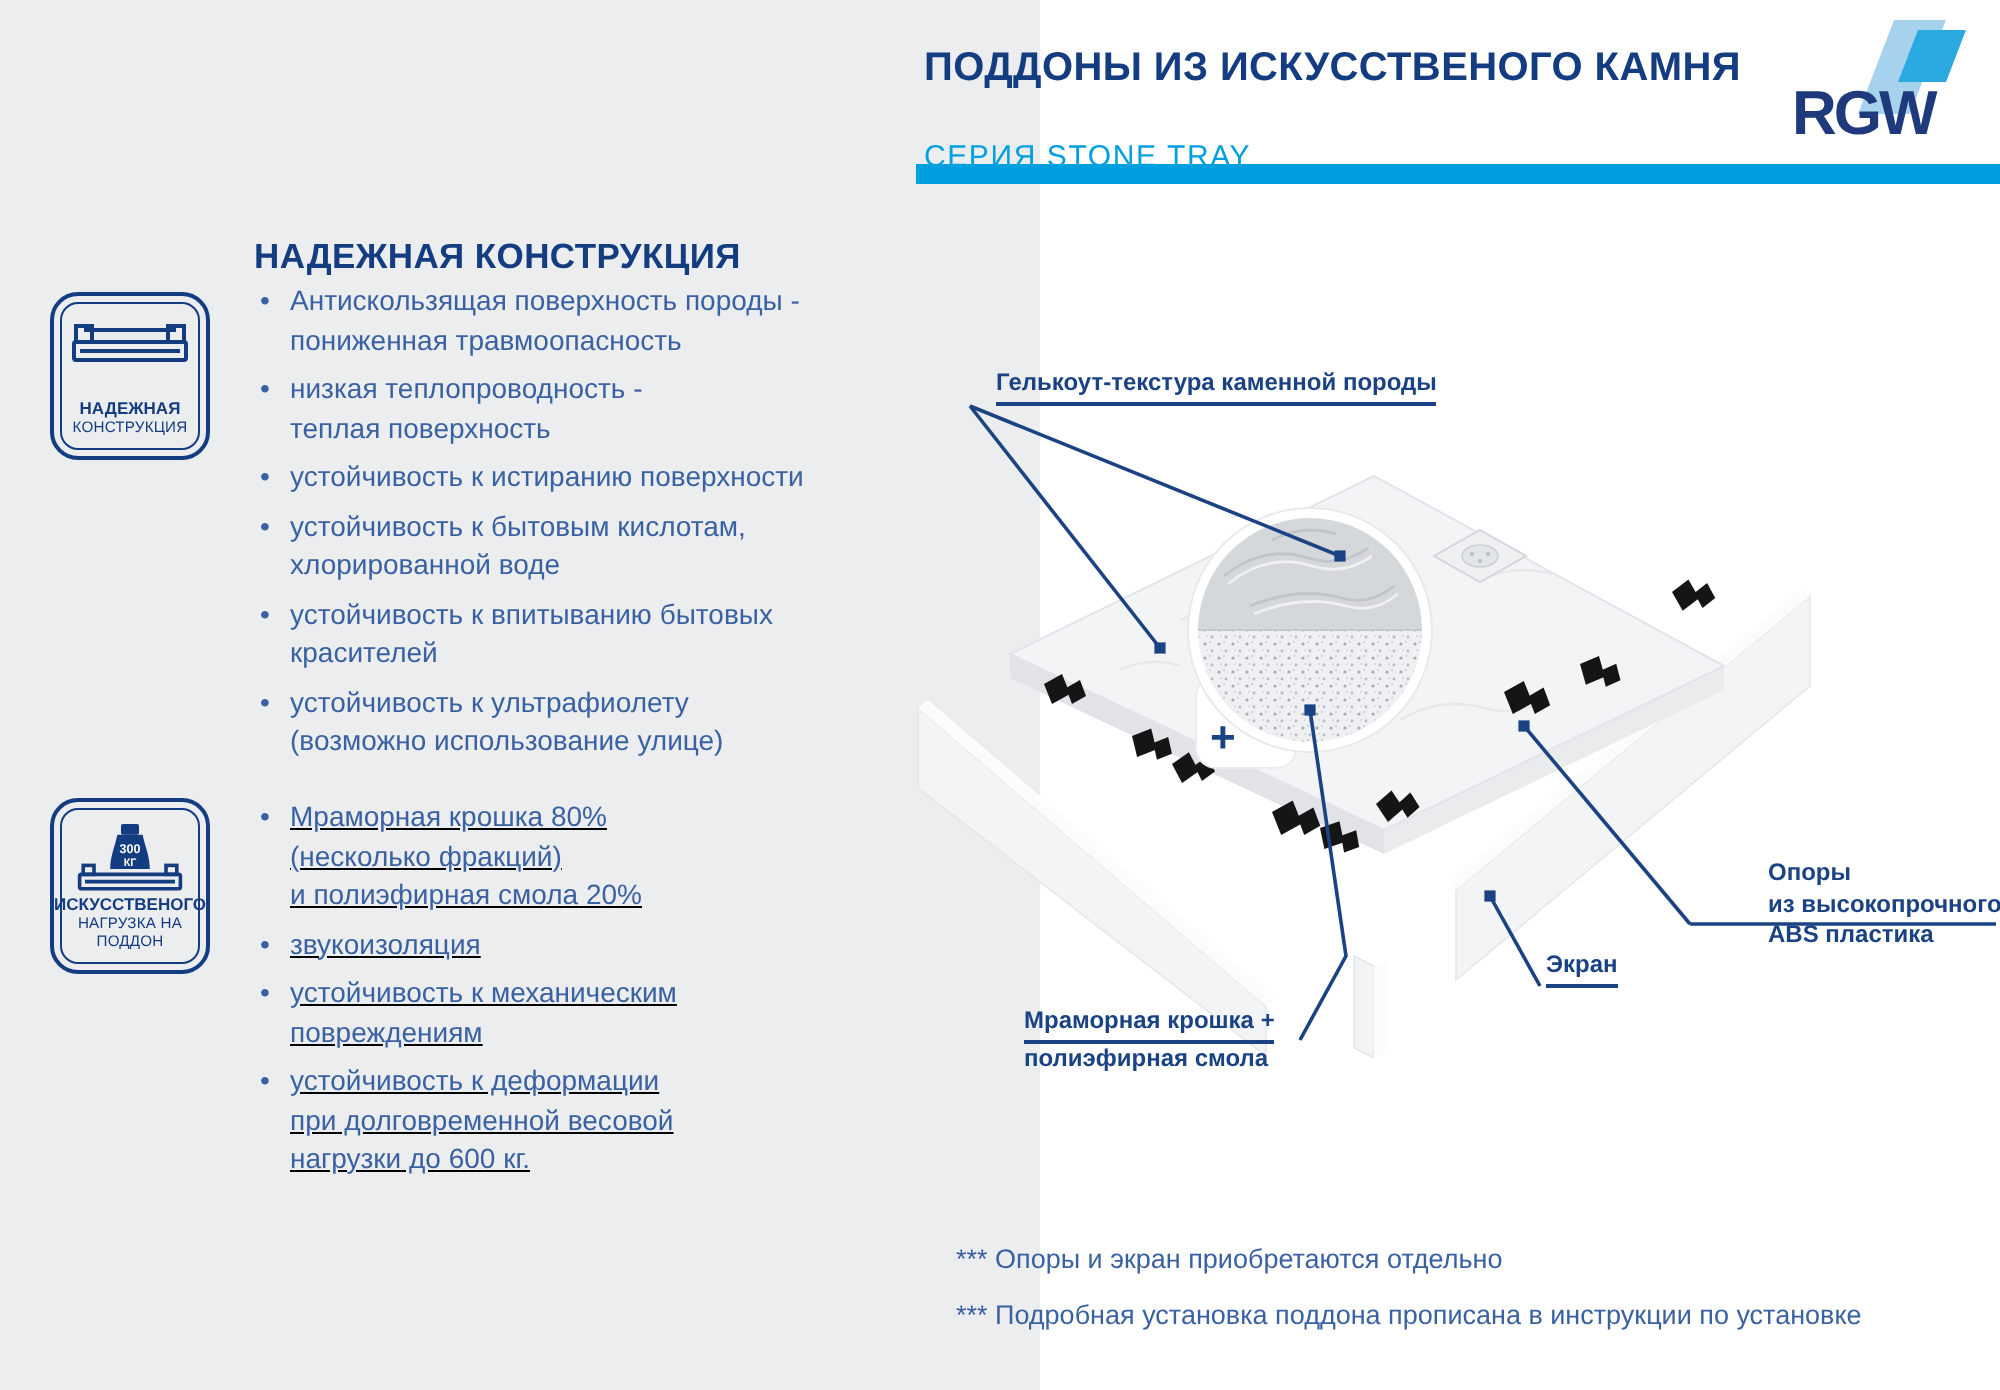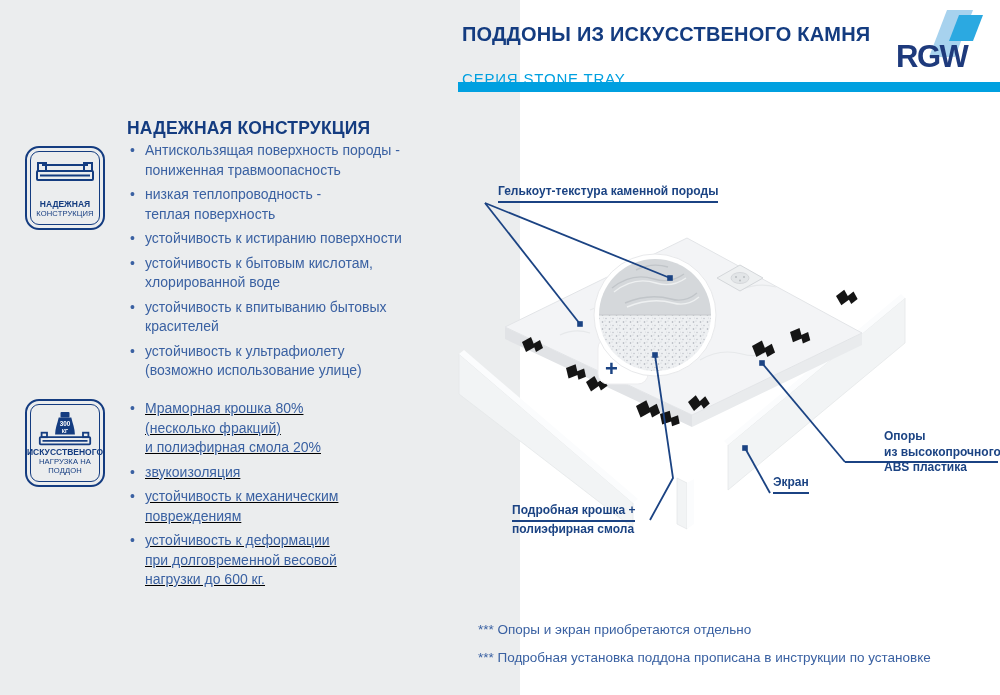--- a/index.html
+++ b/index.html
@@ -247,21 +247,21 @@
         <rect class="dot" x="319.2" y="250.2" width="5.6" height="5.6"></rect>
         <rect class="dot" x="302.2" y="335.2" width="5.6" height="5.6"></rect>
         <line class="leader" x1="405" y1="352" x2="558" y2="352"></line>
       </g>
     </svg>
 
     <div class="callout callout-gelcoat">
       <span class="u">Гелькоут-текстура каменной породы</span>
     </div>
     <div class="callout callout-marble">
-      <span class="u">Подробная крошка +</span><br>
+      <span class="u">Мраморная крошка +</span><br>
       <span>полиэфирная смола</span>
     </div>
     <div class="callout callout-supports">
       <span>Опоры</span><br>
       <span>из высокопрочного</span><br>
       <span>ABS пластика</span>
     </div>
     <div class="callout callout-screen">
       <span class="u">Экран</span>
     </div>

